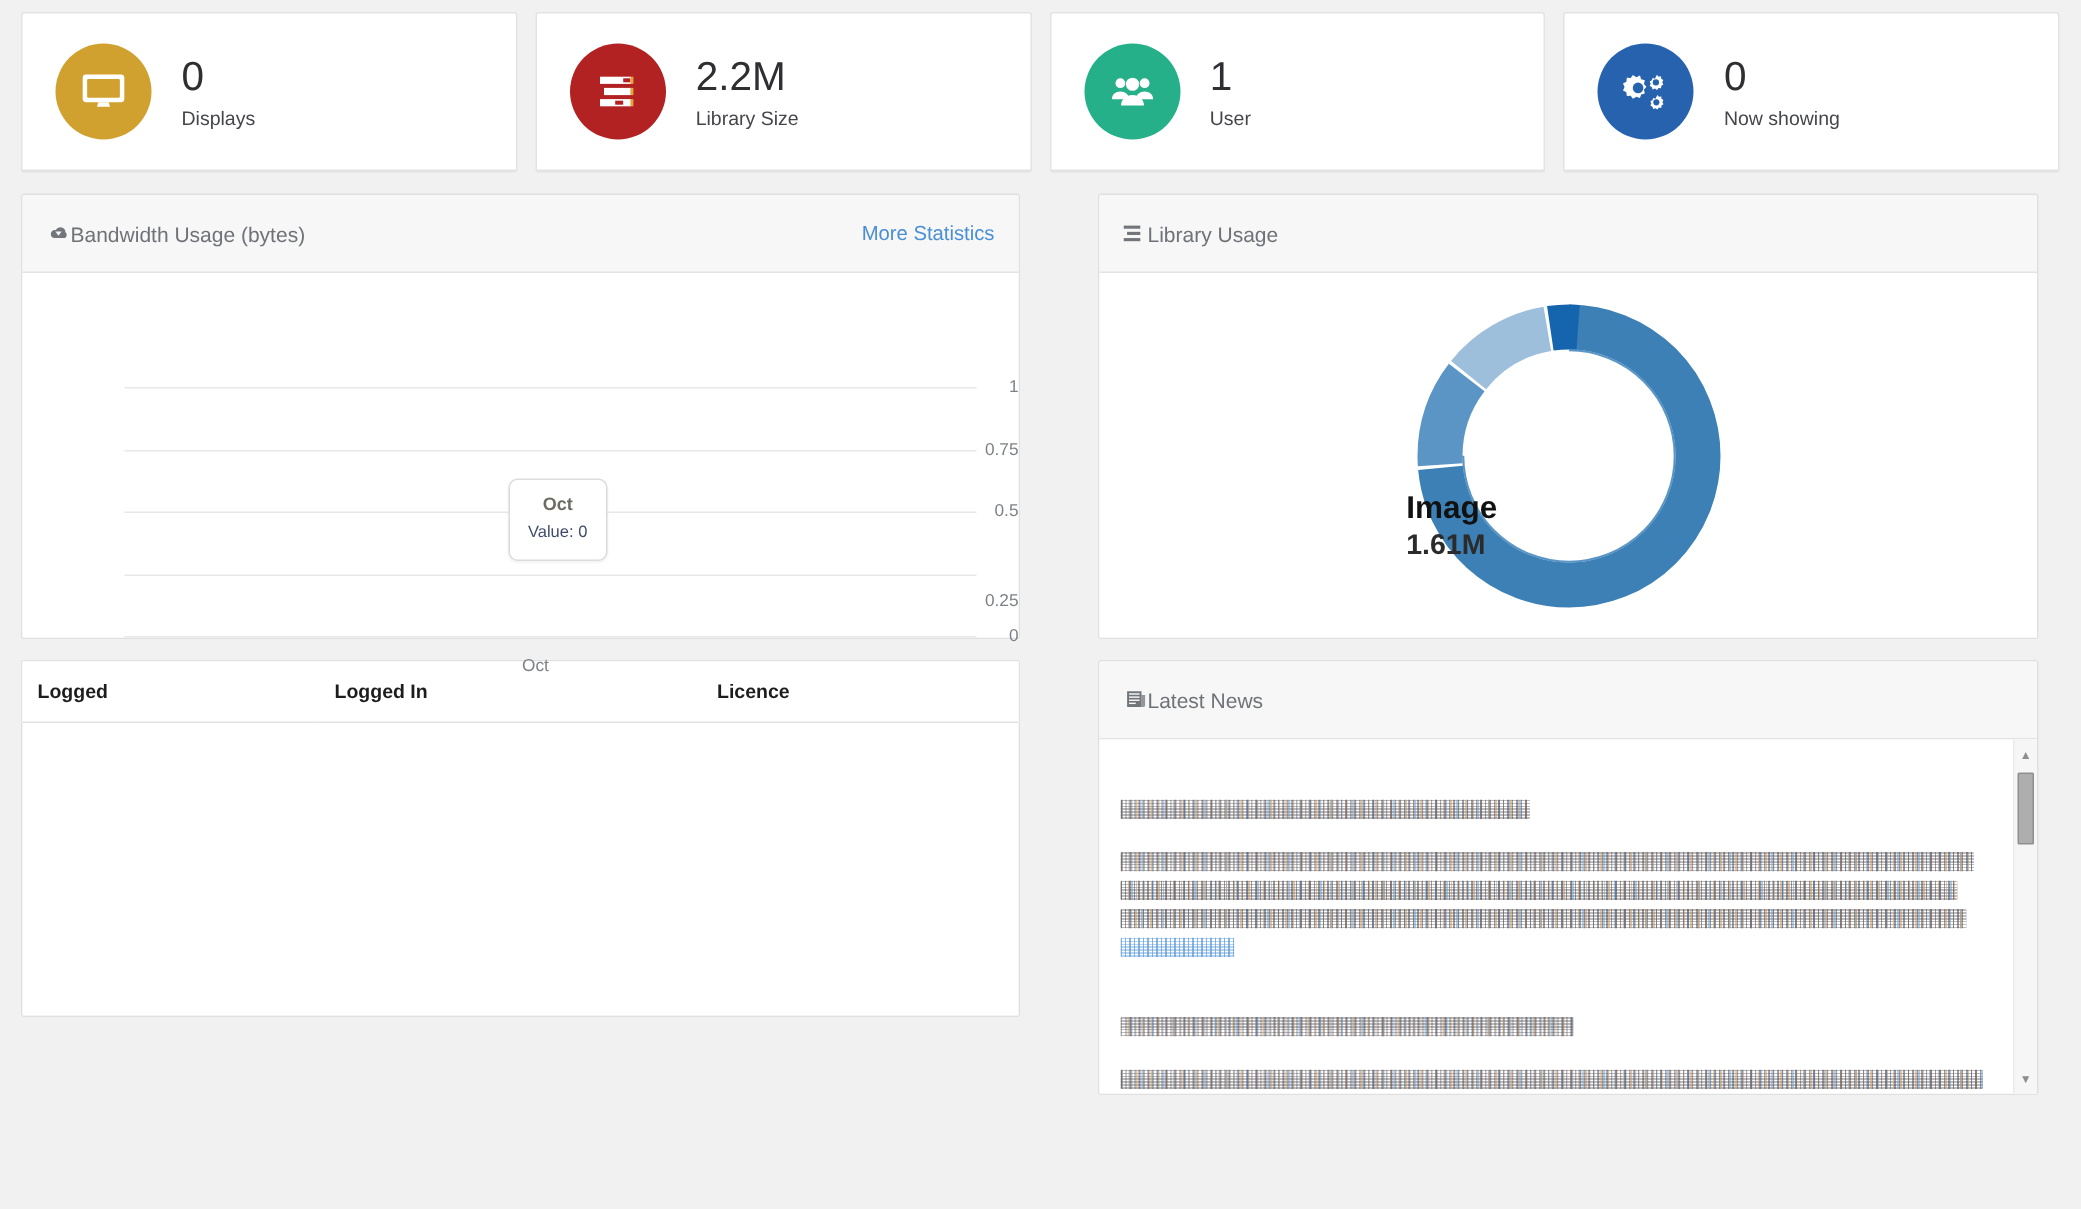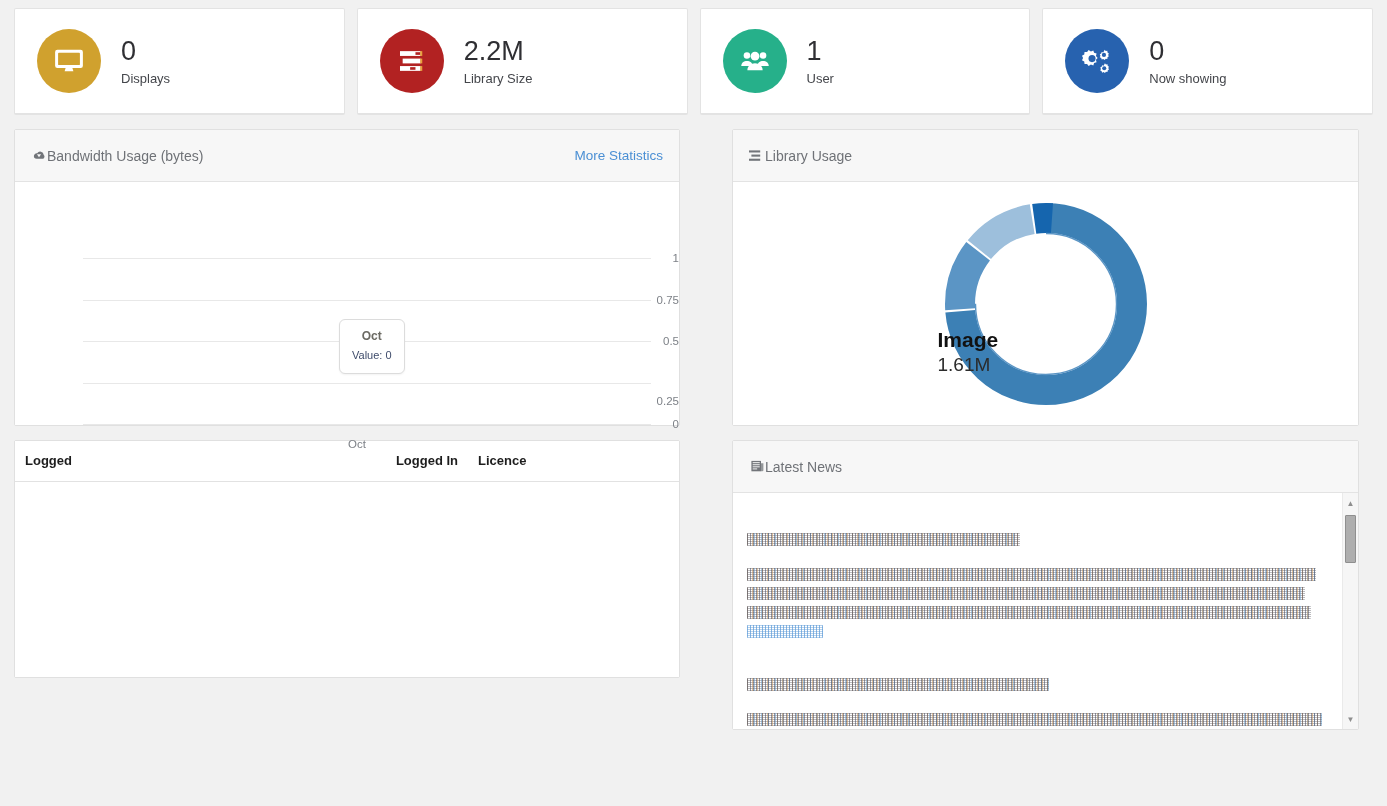--- a/index.html
+++ b/index.html
@@ -92,36 +92,36 @@
   .donut-body { height: 243px; display: flex; align-items: center; justify-content: center; position: relative; }
   .donut-wrap { position: relative; width: 216px; height: 216px; }
   .donut-center {
     position: absolute; left: 0; right: 3px; top: 50%;
     transform: translateY(-50%);
     text-align: left;
     pointer-events: none;
     margin-top: 48px;
   }
   .donut-center .dc-title { font-size: 21px; font-weight: bold; color: #111; line-height: 1.25; }
-  .donut-center .dc-value { font-size: 19px; color: #2b2b2b; line-height: 1.3; }
+  .donut-center .dc-value { font-size: 19px; color: #2b2b2b; line-height: 1.3; font-weight: bold; }
 
   
   .table-panel-body { height: 236px; }
   table.act { width: 100%; border-collapse: collapse; }
   table.act th {
     text-align: left;
     font-size: 13px;
     color: #1d1d1d;
     font-weight: bold;
     padding: 12px 10px 13px;
     border-bottom: 1px solid #e2e2e2;
     background: #fff;
   }
   table.act th.c1 { padding-left: 10px; width: 198px; }
-  table.act th.c2 { width: 255px; text-align: right; }
+  table.act th.c2 { width: 255px; }
   .act-empty { height: 185px; }
 
   
   .news-body { height: 236px; position: relative; overflow: hidden; }
   .news-scroll { position: absolute; inset: 0 16px 0 0; padding: 34px 14px 0 14px; }
   .news-block { margin-bottom: 10px; }
   .redact {
     height: 13px;
     margin: 6px 0;
     border-radius: 1px;

